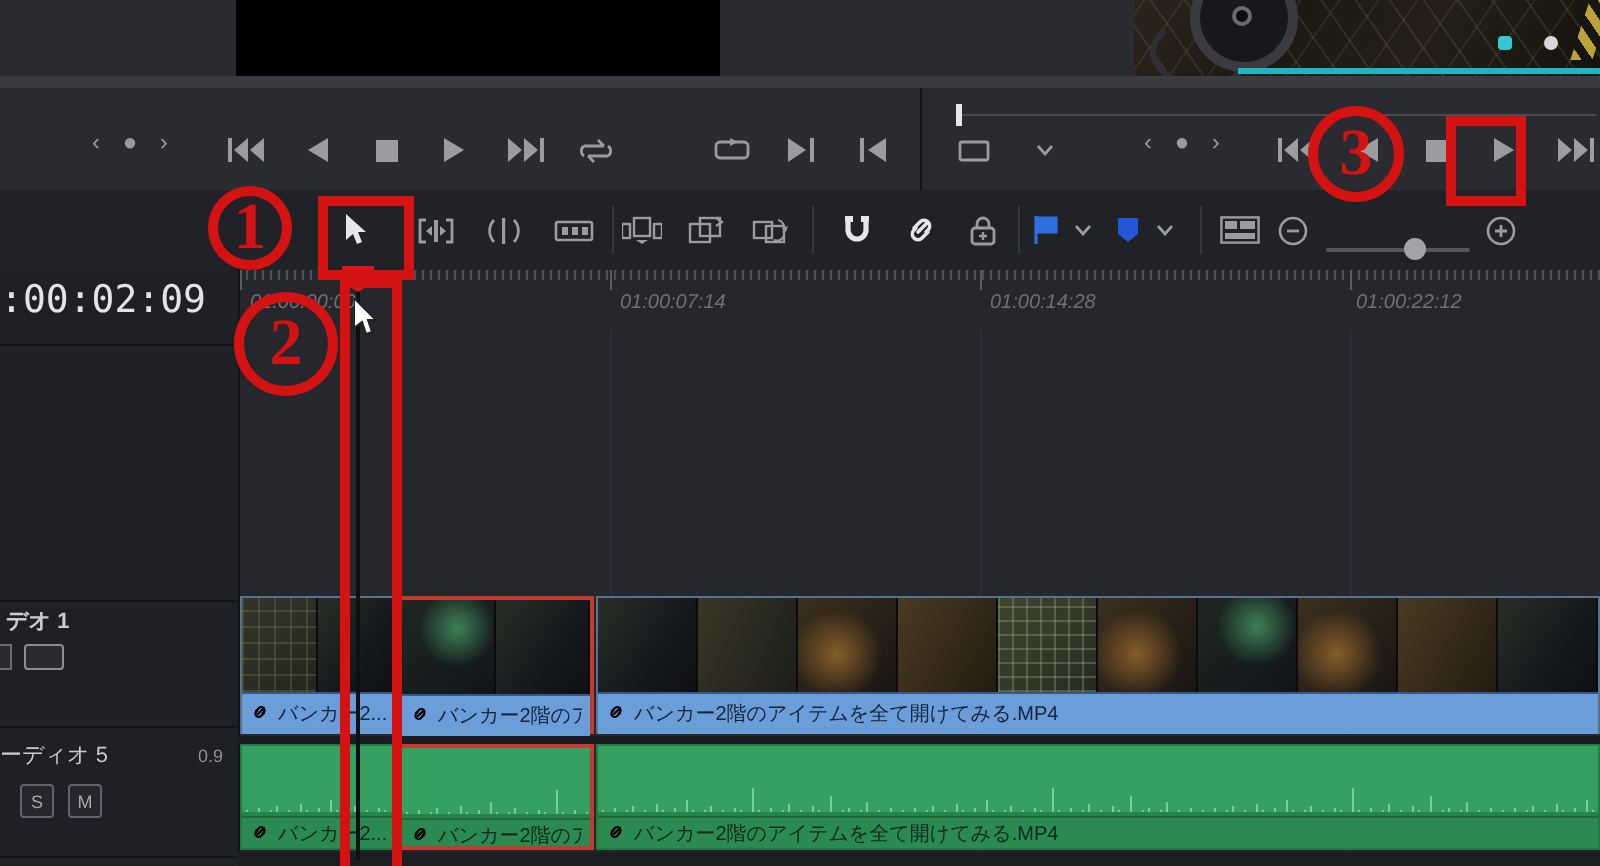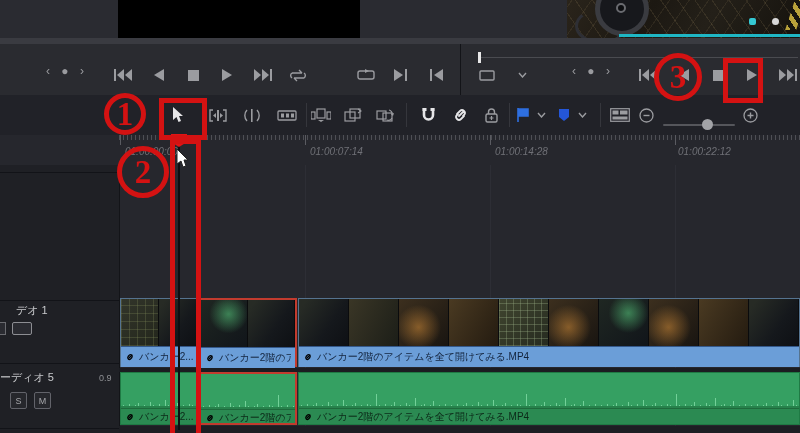--- a/index.html
+++ b/index.html
@@ -374,31 +374,34 @@
   <div id="ruler-labels">
       <div class="abs ruler-label" style="left: 125px;">01:00:00:00</div>
       <div class="abs ruler-label" style="left: 310px;">01:00:07:14</div>
       <div class="abs ruler-label" style="left: 495px;">01:00:14:28</div>
       <div class="abs ruler-label" style="left: 678px;">01:00:22:12</div>
       <div class="abs major-tick" style="left: 120px;"></div>
       <div class="abs major-tick" style="left: 305px;"></div>
       <div class="abs major-tick" style="left: 490px;"></div>
       <div class="abs major-tick" style="left: 675px;"></div>
     </div>
+  <div class="abs tc-cell">
+    <span class="tc-text">:00:02:09</span>
+  </div>
 
   <div class="abs tl-body"></div>
   <div id="gridlines">
       <div class="abs gridline" style="left: 305px;"></div>
       <div class="abs gridline" style="left: 490px;"></div>
       <div class="abs gridline" style="left: 675px;"></div>
     </div>
   <div class="abs header-col">
     <div class="abs hc-line" style="top:7px;"></div>
     <div class="abs hc-line" style="top:135px;"></div>
-    <div class="abs track-name" style="left:16px;top:138px;">デオ 1</div>
+    <div class="abs track-name" style="left:3px;top:138px;font-weight:bold;">デオ 1</div>
     <div class="abs autosel-cut" style="left:0px;top:157px;"></div>
     <div class="abs autosel" style="left:12px;top:157px;"></div>
     <div class="abs hc-line" style="top:198px;"></div>
     <div class="abs track-name" style="left:0px;top:205px;">ーディオ 5</div>
     <div class="abs ch-label" style="left:99px;top:208px;">0.9</div>
     <div class="abs sm-btn" style="left:10px;top:227px;">S</div>
     <div class="abs sm-btn" style="left:34px;top:227px;">M</div>
     <div class="abs hc-line" style="top:263px;"></div>
   </div>
   <div class="abs lane-gap"></div>

